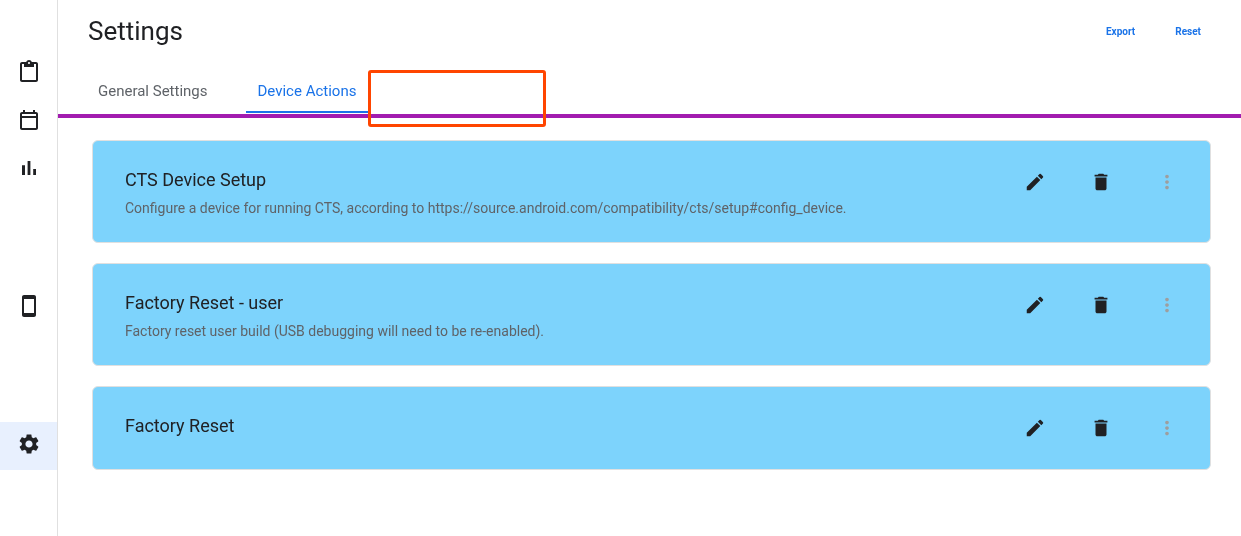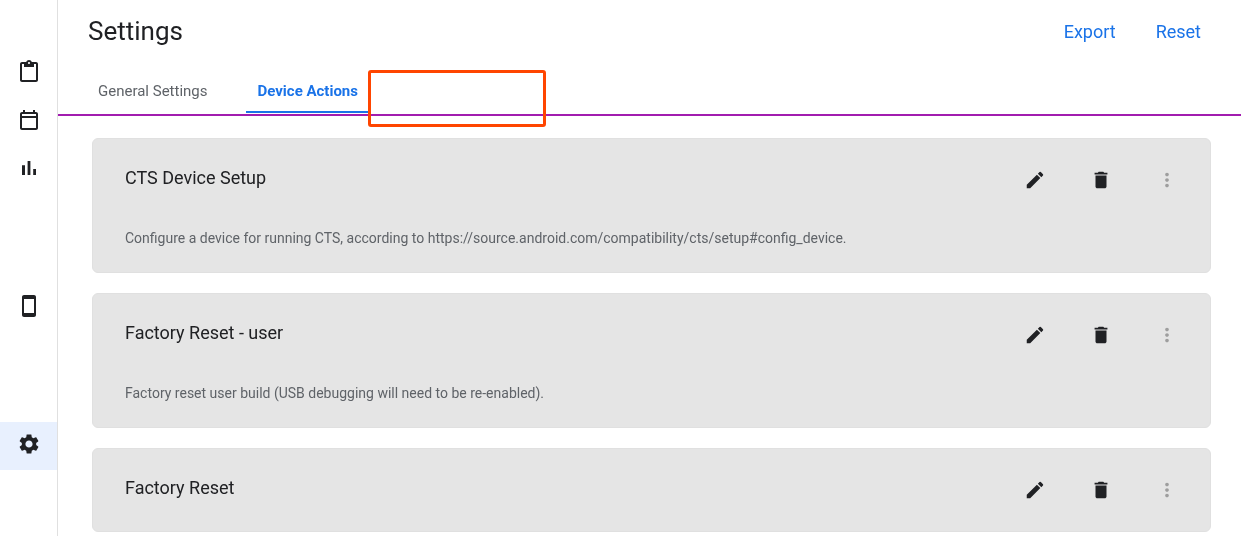--- a/index.html
+++ b/index.html
@@ -59,41 +59,41 @@
       font-weight: 400;
       color: #202124;
     }
     .top-links {
       display: flex;
       gap: 40px;
       padding-right: 10px;
     }
     .top-link {
       color: #1a73e8;
-      font-size: 18px;
-      cursor: pointer;
-      font-weight: 400;
+      font-size: 10px;
+      cursor: pointer;
+      font-weight: 700;
     }
     .tabs {
       display: flex;
       gap: 50px;
       padding: 36px 30px 0 40px;
-      border-bottom: 2px solid #a21caf;
+      border-bottom: 4px solid #a21caf;
       position: relative;
     }
     .tab {
       padding-bottom: 14px;
       font-size: 15px;
       color: #5f6368;
       cursor: pointer;
       position: relative;
     }
     .tab.active {
       color: #1a73e8;
-      font-weight: 700;
+      font-weight: 400;
     }
     .tab.active::after {
       content: "";
       position: absolute;
       bottom: 1px;
       left: -12px;
       right: -12px;
       height: 2px;
       background: #1a73e8;
     }
@@ -114,36 +114,35 @@
       gap: 20px;
       overflow-y: auto;
     }
     .card {
       border: 1px solid #e0e0e0;
       border-radius: 6px;
       padding: 28px 32px 26px 32px;
       display: flex;
       justify-content: space-between;
       align-items: flex-start;
-      background: #e5e5e5;
+      background: #7dd3fc;
     }
     .card-text {
       display: flex;
       flex-direction: column;
       gap: 10px;
     }
     .card-title {
       font-size: 18px;
       color: #202124;
       font-weight: 400;
     }
     .card-desc {
       font-size: 14px;
       color: #5f6368;
-      margin-top: 32px;
     }
     .card-actions {
       display: flex;
       gap: 44px;
       align-items: center;
       padding-top: 2px;
     }
     .icon-btn {
       cursor: pointer;
       display: flex;

